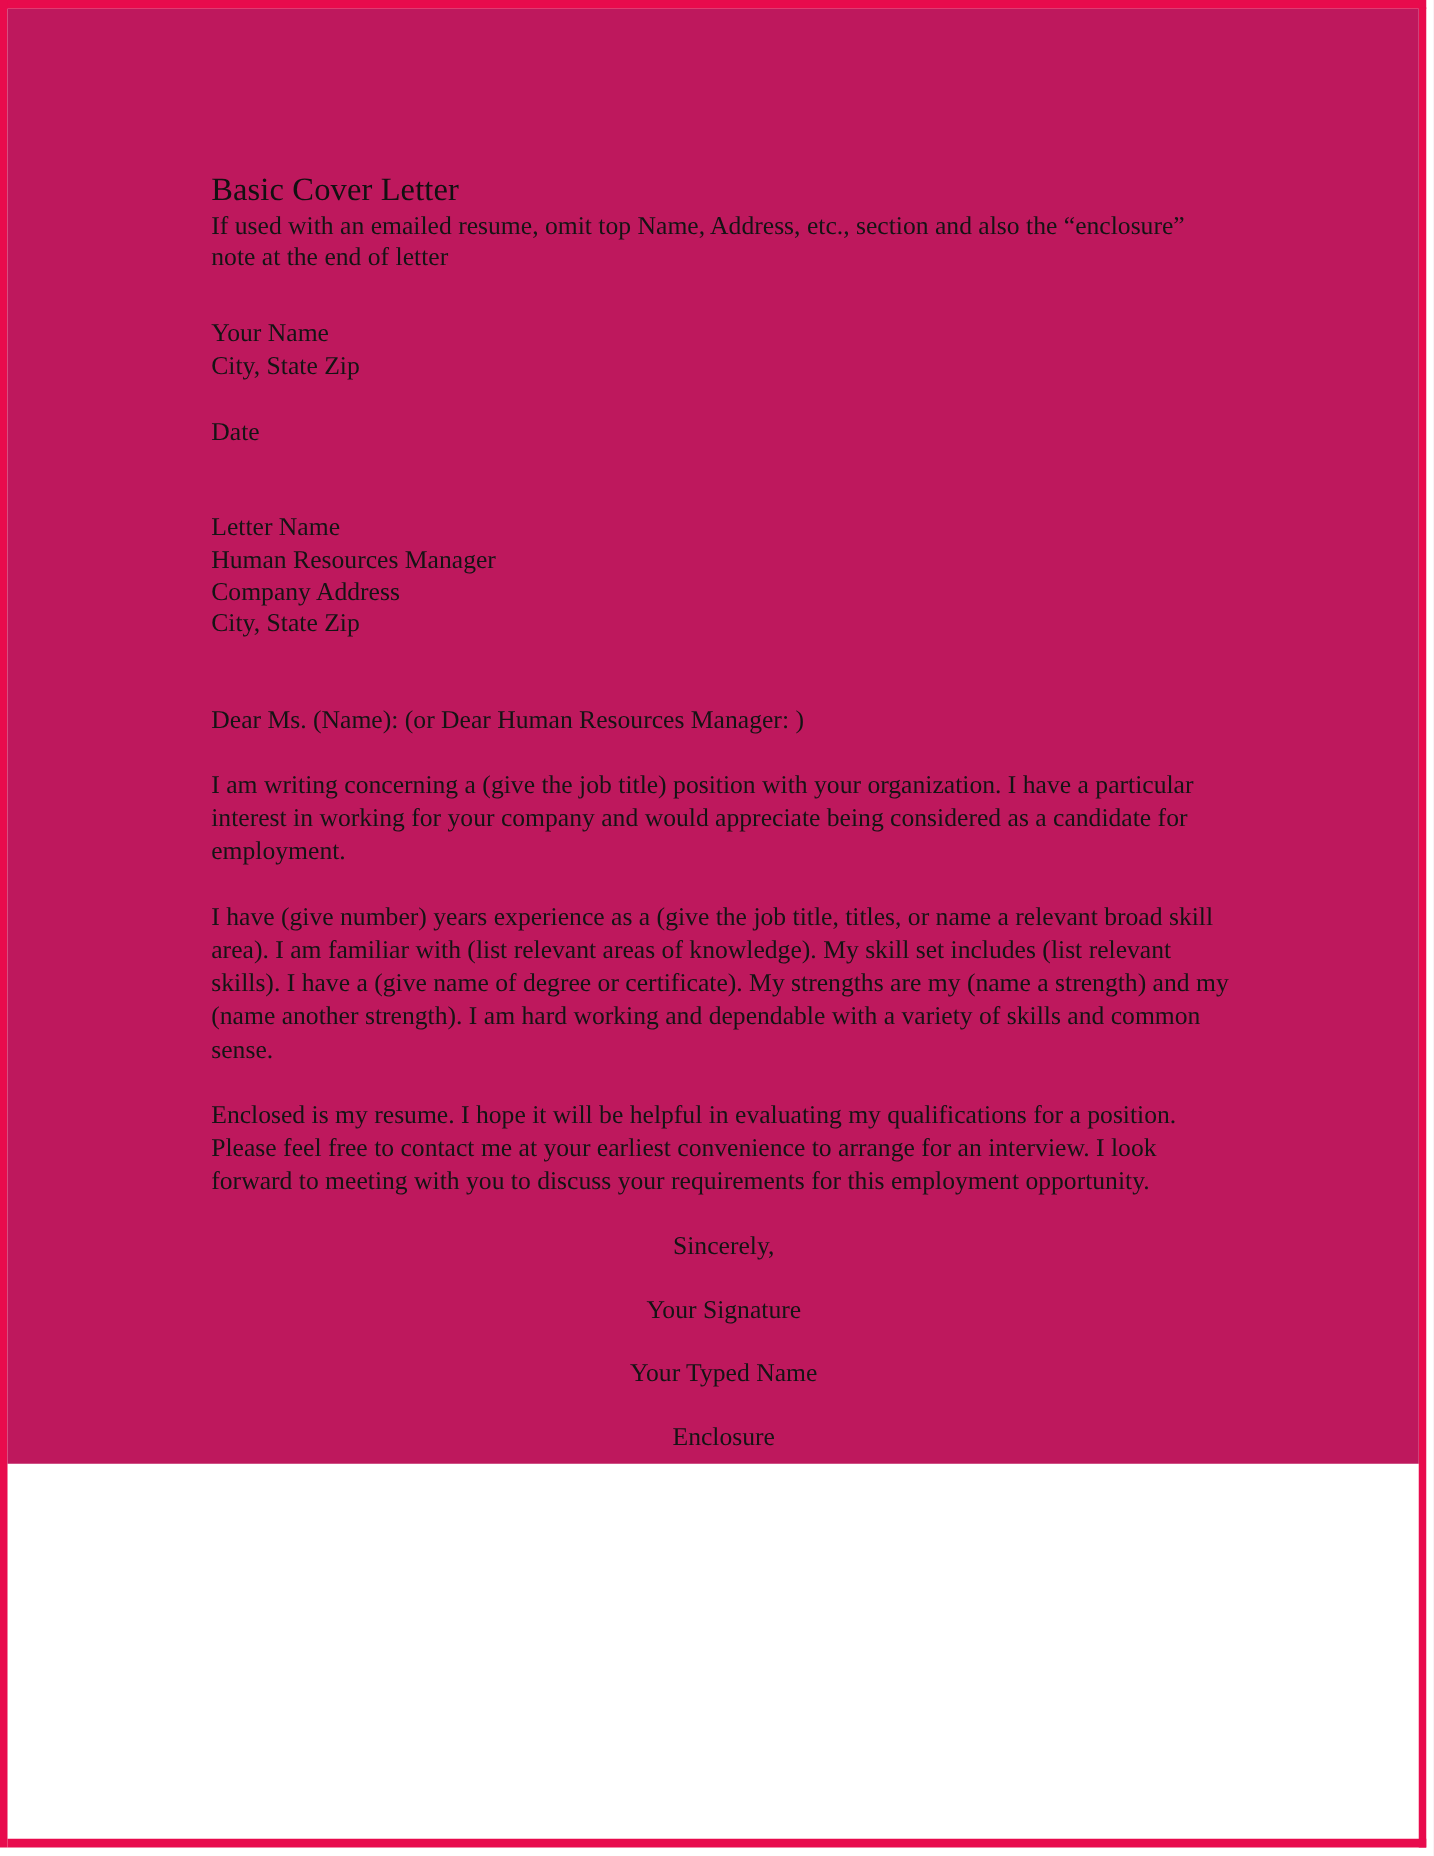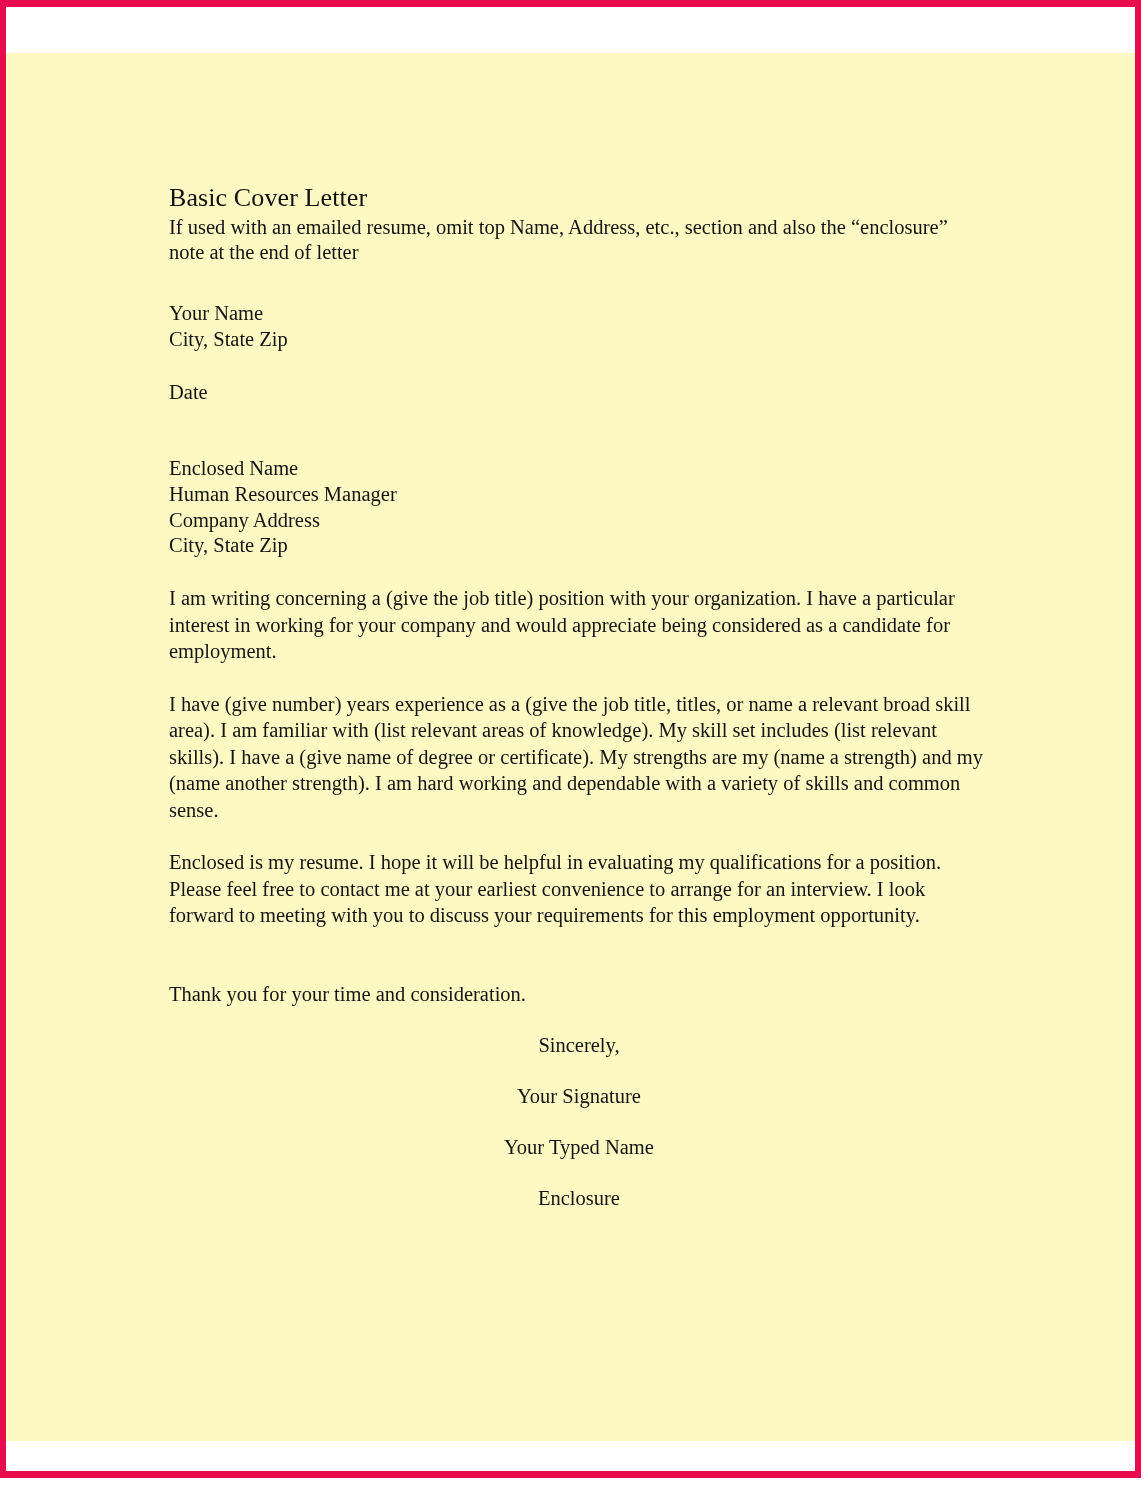--- a/index.html
+++ b/index.html
@@ -35,23 +35,22 @@
   #frame-border-left   { left: 0;    top: 0;     width: 6px;    height: 1478px; }
   #frame-border-right  { left: 1135px; top: 6px; width: 6px;    height: 1472px; }
   #frame-border-bottom { left: 6px;  top: 1471px; width: 1135px; height: 7px; }
 
   
   #letter-sheet {
     position: absolute;
     left: 6px;
     top: 7px;
     width: 1129px;
-    height: 1388px;
-    background: #fef9c3;
-    margin-top: 46px;
+    height: 1164px;
+    background: #be185d;
   }
 
   #letter-body {
     position: absolute;
     left: 163px;
     top: 130px;
     width: 820px;
   }
 
   .doc-title {
@@ -156,34 +155,34 @@
       <p class="doc-subtitle">If used with an emailed resume, omit top Name, Address, etc., section and also the “enclosure” note at the end of letter</p>
 
       <div class="address-block">
         <span class="addr-line">Your Name</span>
         <span class="addr-line">City, State Zip</span>
       </div>
 
       <p class="date-line">Date</p>
 
       <div class="recipient-block">
-        <span class="recip-line">Enclosed Name</span>
+        <span class="recip-line">Letter Name</span>
         <span class="recip-line">Human Resources Manager</span>
         <span class="recip-line">Company Address</span>
         <span class="recip-line">City, State Zip</span>
       </div>
 
+      <p class="salutation">Dear Ms. (Name): (or Dear Human Resources Manager: )</p>
 
       <p class="body-para">I am writing concerning a  (give the job title)  position with your organization.  I have a particular interest in working for your company and would appreciate being considered as a candidate for employment.</p>
 
       <p class="body-para">I have  (give number)  years experience as a  (give the job title, titles, or name a relevant broad skill area).  I am familiar with  (list relevant areas of knowledge).  My skill set includes  (list relevant skills).  I have a  (give name of degree or certificate).  My strengths are my  (name a strength)  and my  (name another strength).  I am hard working and dependable with a variety of skills and common sense.</p>
 
       <p class="body-para">Enclosed is my resume.  I hope it will be helpful in evaluating my qualifications for a position.  Please feel free to contact me at your earliest convenience to arrange for an interview.  I look forward to meeting with you to discuss your requirements for this employment opportunity.</p>
 
-      <p class="closing-thanks">Thank you for your time and consideration.</p>
 
       <p class="closing-line">Sincerely,</p>
 
       <p class="closing-line">Your Signature</p>
 
       <p class="closing-line">Your Typed Name</p>
 
       <p class="closing-line">Enclosure</p>
 
     </div>

